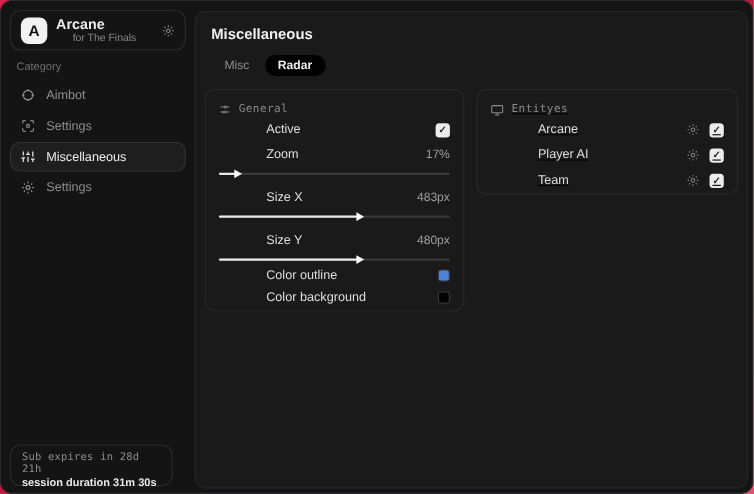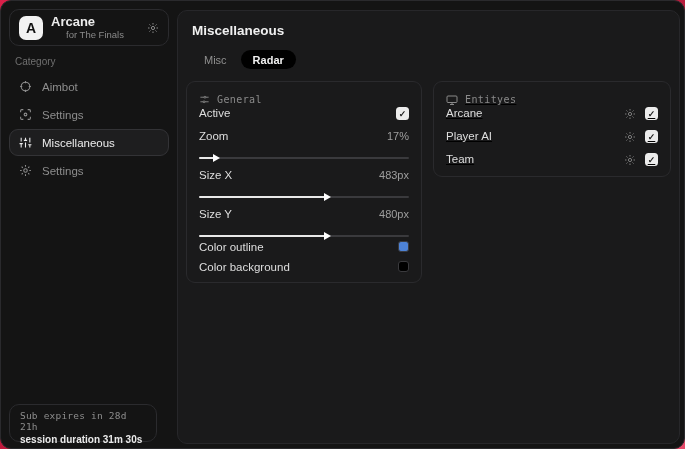--- a/index.html
+++ b/index.html
@@ -76,22 +76,22 @@
   }
   .card-general  { left:8px;  top:70px; width:236px; height:202px; }
   .card-entities { left:255px; top:70px; width:238px; height:96px;text-decoration:underline; }
   .card-header {
     display:flex; align-items:center; gap:7px;
     margin-top:11px; height:13px;
     font-family:"DejaVu Sans Mono", monospace; font-size:10px;
     color:#8a8a8a; letter-spacing:0.4px;
   }
   .row {
-    display:flex; align-items:flex-start; justify-content:space-between;
-    height:22px; margin-top:1px;
+    display:flex; align-items:center; justify-content:space-between;
+    height:22px; margin-top:1px;margin-left:43px;
   }
   .row-label { font-size:11.5px; color:#dedede; }
   .row-value { font-size:11px; color:#9e9e9e; }
   .row-right { display:flex; align-items:center; gap:9px; }
   .checkbox {
     width:13px; height:13px; border-radius:3.5px; background:#ececec;
     display:flex; align-items:center; justify-content:center;
     font-size:9px; font-weight:bold; color:#1a1a1a;
   }
   .checkbox::after { content:"✓"; }

